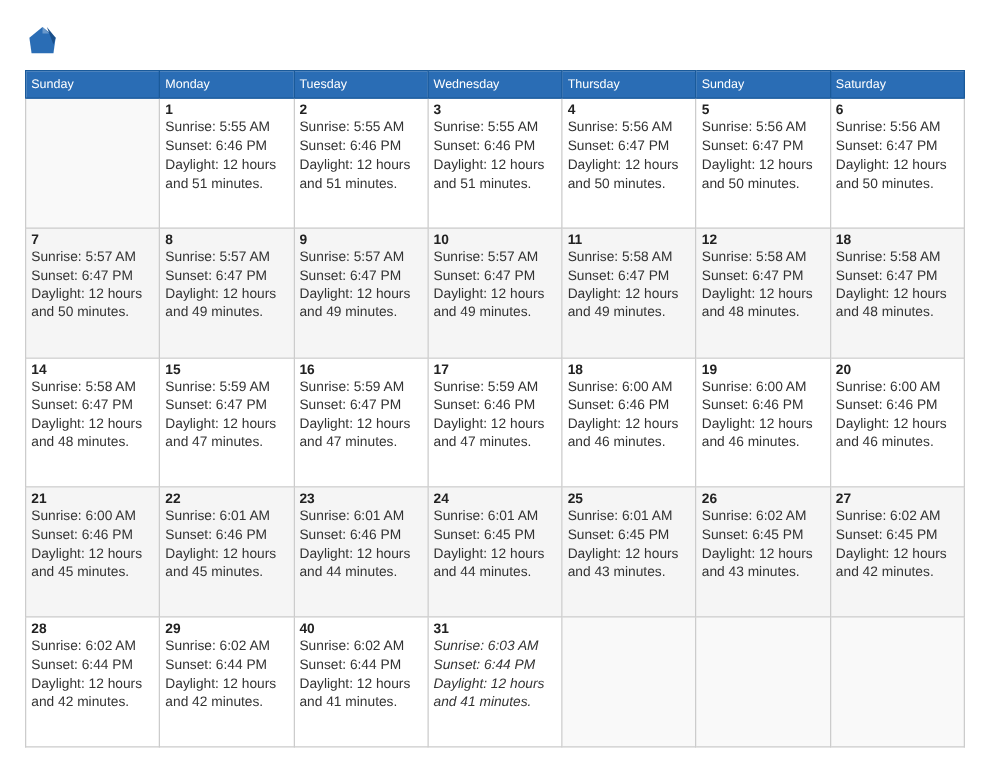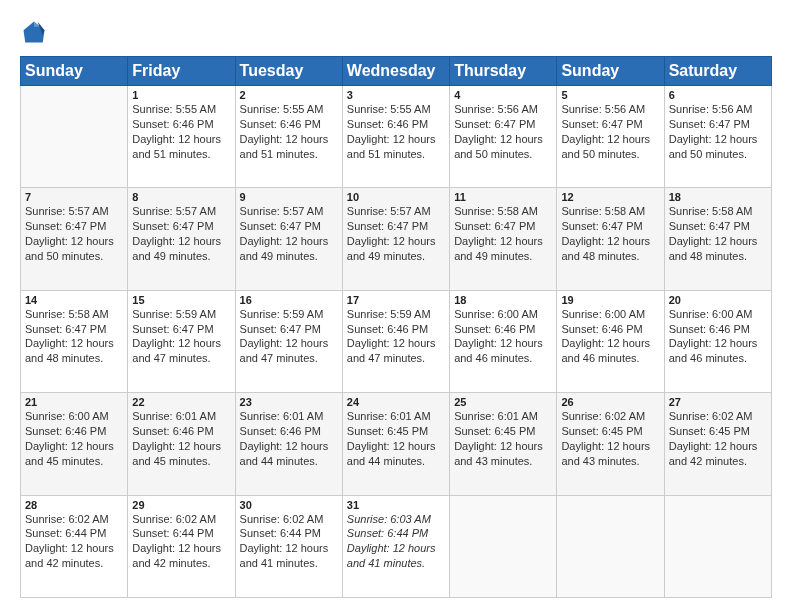--- a/index.html
+++ b/index.html
@@ -54,25 +54,25 @@
     .calendar {
       flex: 1;
       border: 1px solid #ccc;
       border-collapse: collapse;
       width: 100%;
       table-layout: fixed;
     }
     .calendar th {
       background: #2a6db5;
       color: #fff;
-      font-size: 16px;
+      font-size: 10px;
       padding: 5px 4px;
       text-align: left;
       border: 1px solid #1a5a9a;
-      font-weight: bold;
+      font-weight: normal;
     }
     .calendar td {
       vertical-align: top;
       border: 1px solid #ccc;
       padding: 3px 4px;
       font-size: 9.5px;
       color: #222;
       background: #fff;
       height: 80px;
     }
@@ -114,21 +114,21 @@
     <div class="title-block">
       <div class="main-title"></div>
       <div class="subtitle"></div>
     </div>
   </div>
 
   <table class="calendar">
     <thead>
       <tr>
       <th>Sunday</th>
-          <th>Friday</th>
+          <th>Monday</th>
           <th>Tuesday</th>
           <th>Wednesday</th>
           <th>Thursday</th>
           <th>Sunday</th>
           <th>Saturday</th>
         </tr>
     </thead>
     <tbody id="calendar-body">
     <tr>
           <td class="empty"></td>
@@ -337,21 +337,21 @@
 and 42 minutes.</div>
           </td>
           <td>
             <span class="day-num">29</span>
             <div class="day-info" style="white-space: pre-line;">Sunrise: 6:02 AM
 Sunset: 6:44 PM
 Daylight: 12 hours
 and 42 minutes.</div>
           </td>
           <td>
-            <span class="day-num">30</span>
+            <span class="day-num">40</span>
             <div class="day-info" style="white-space: pre-line;">Sunrise: 6:02 AM
 Sunset: 6:44 PM
 Daylight: 12 hours
 and 41 minutes.</div>
           </td>
           <td>
             <span class="day-num">31</span>
             <div class="day-info" style="white-space: pre-line; font-style: italic;">Sunrise: 6:03 AM
 Sunset: 6:44 PM
 Daylight: 12 hours

